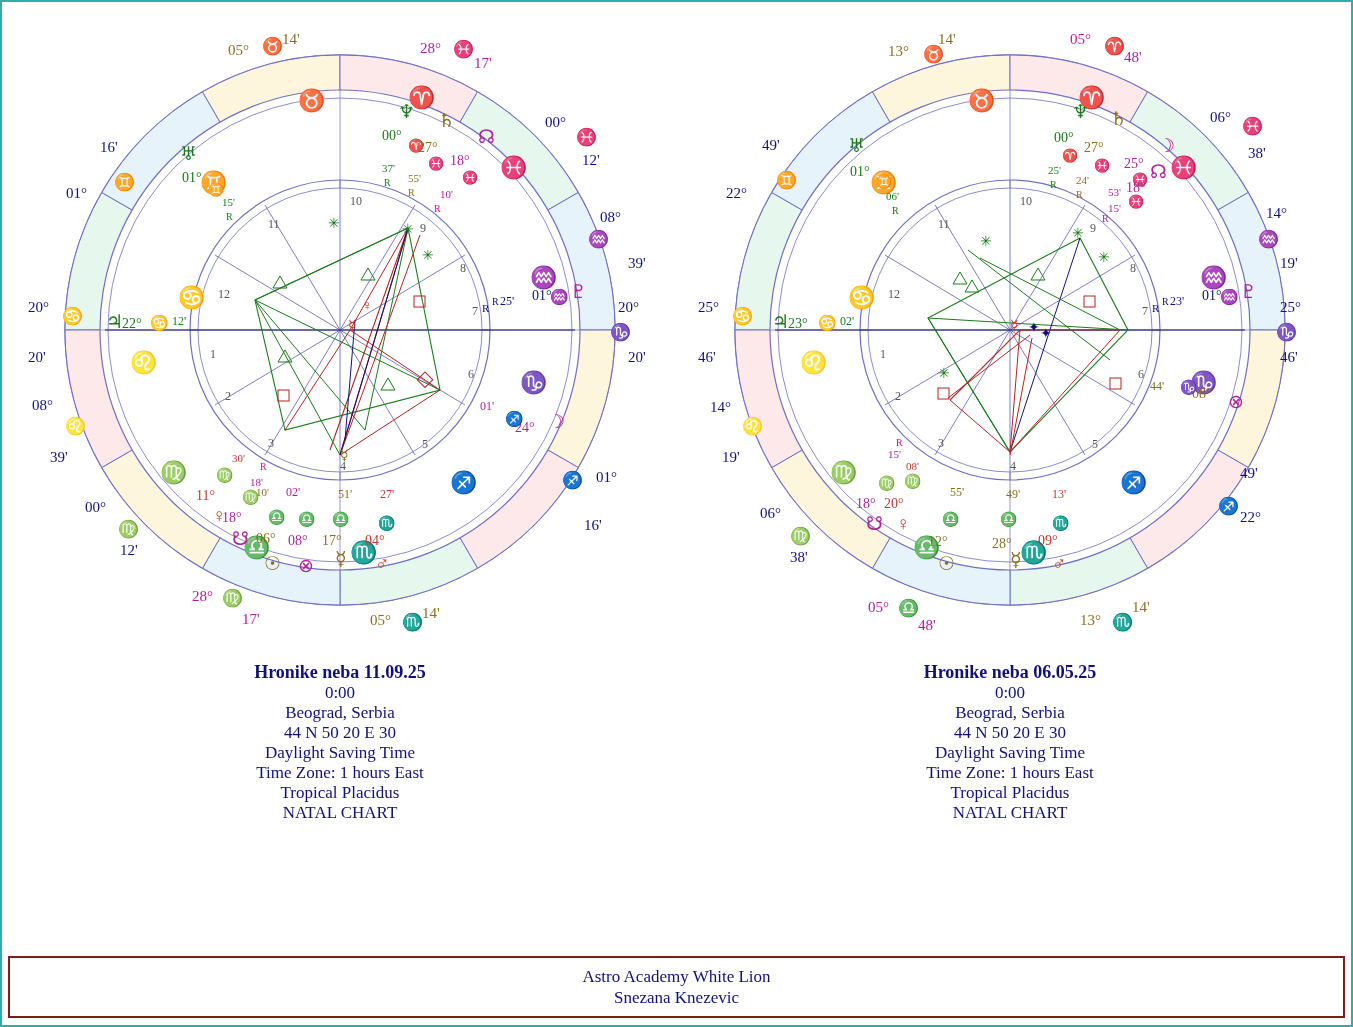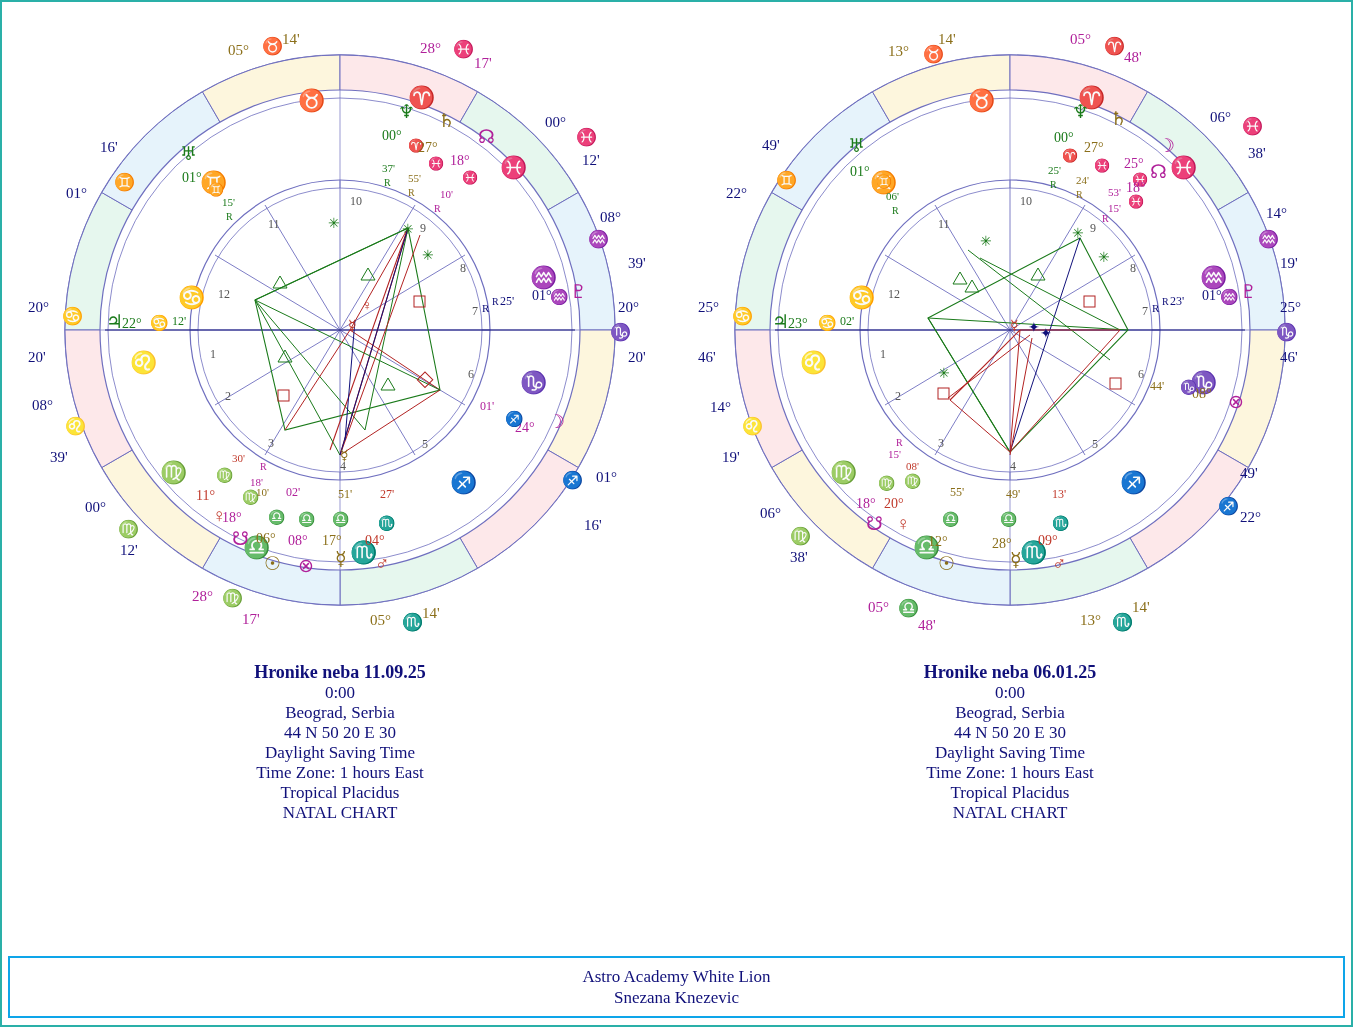--- a/index.html
+++ b/index.html
@@ -30,21 +30,21 @@
     font-size:17px;color:#10107a;line-height:20px;
   }
   .caption.left{left:10px;top:662px;}
   .caption.right{left:680px;top:662px;}
   .caption .title{font-weight:bold;font-size:18px;display:block;margin-bottom:1px;}
   .caption div{display:block;}
 
   .footer{
     position:absolute;left:8px;top:956px;width:1337px;height:62px;
     box-sizing:border-box;
-    border:2px solid #0ea5e9;
+    border:2px solid #7f1d1d;
     display:flex;flex-direction:column;align-items:center;justify-content:center;
     color:#10107a;font-size:17px;line-height:21px;
     font-family:"Liberation Serif", serif;
   }
   text{font-family:"Liberation Serif", serif;}
 </style>
 </head>
 <body>
 
 <div class="page-border"></div>
@@ -525,21 +525,21 @@
   <div>0:00</div>
   <div>Beograd, Serbia</div>
   <div>44 N 50   20 E 30</div>
   <div>Daylight Saving Time</div>
   <div>Time Zone: 1 hours East</div>
   <div>Tropical Placidus</div>
   <div>NATAL CHART</div>
 </div>
 
 <div class="caption right">
-  <span class="title">Hronike neba 06.01.25</span>
+  <span class="title">Hronike neba 06.05.25</span>
   <div>0:00</div>
   <div>Beograd, Serbia</div>
   <div>44 N 50   20 E 30</div>
   <div>Daylight Saving Time</div>
   <div>Time Zone: 1 hours East</div>
   <div>Tropical Placidus</div>
   <div>NATAL CHART</div>
 </div>
 
 <div class="footer">

